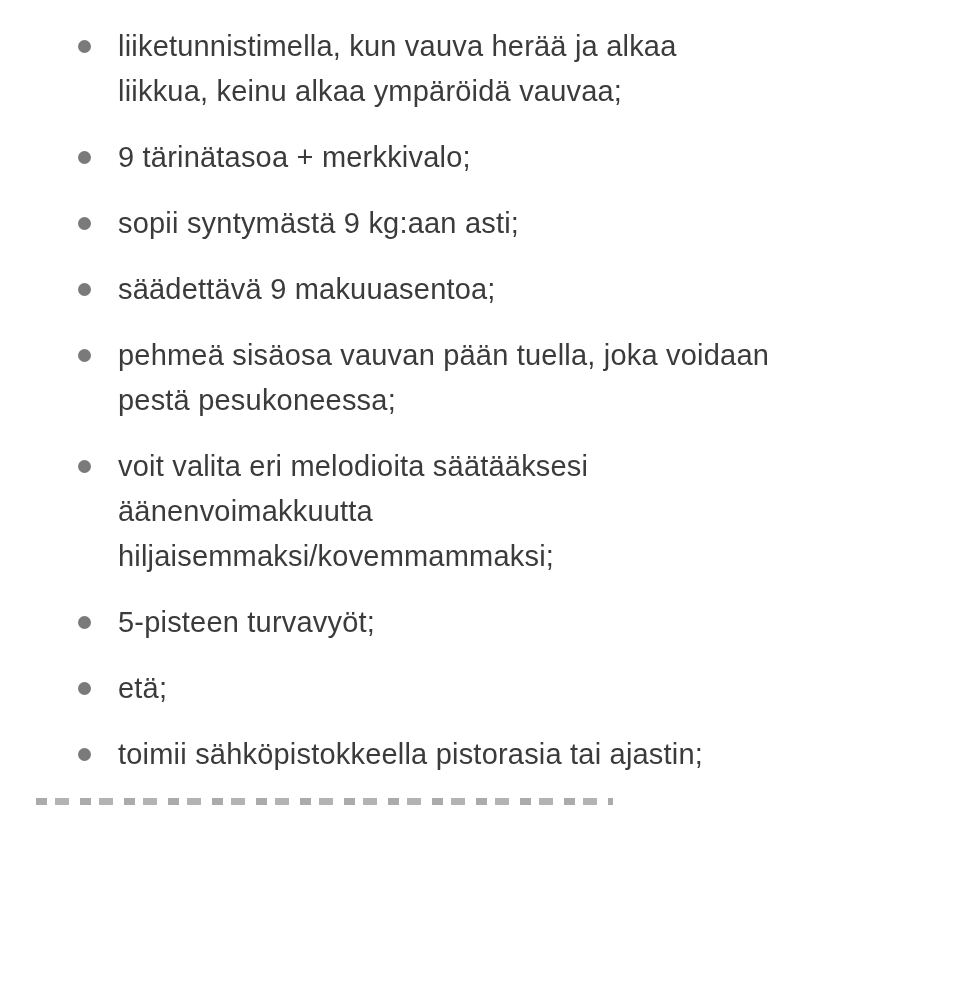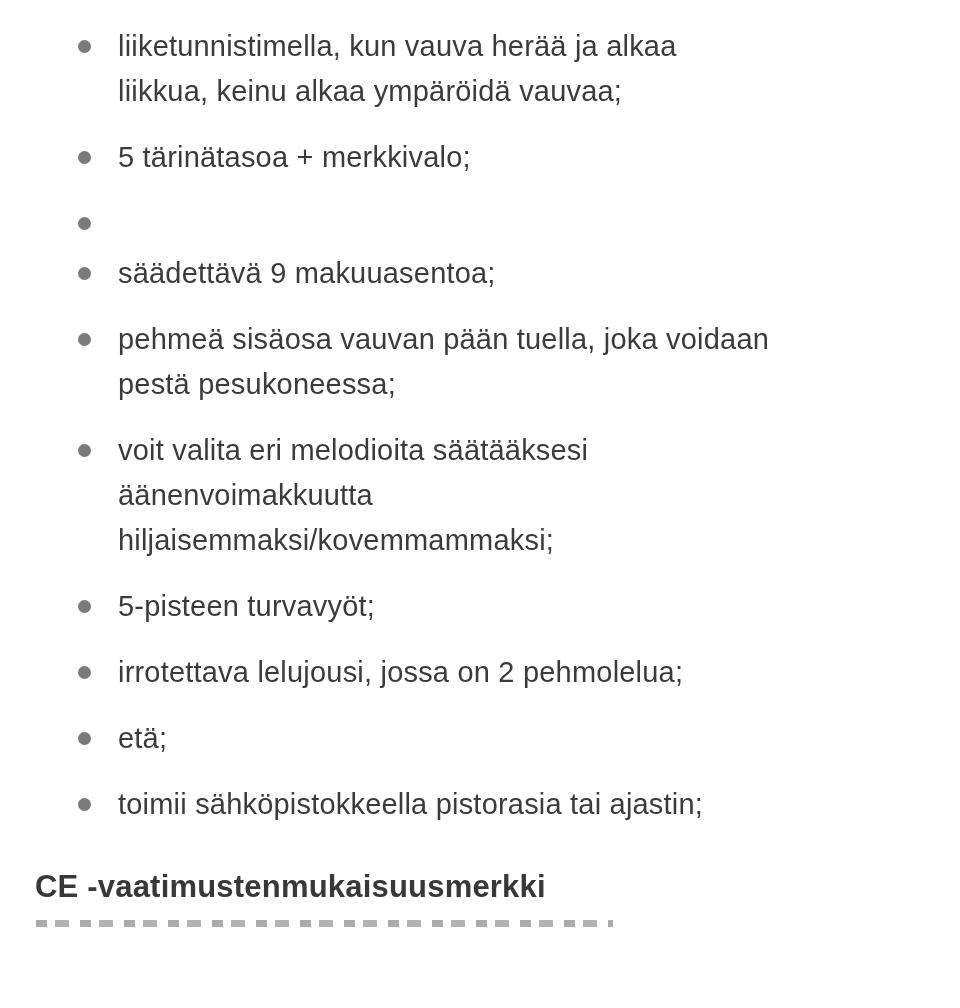--- a/index.html
+++ b/index.html
@@ -74,24 +74,25 @@
 <div class="page">
 
   <ul class="feature-list">
     <li>
       <span class="bullet-dot"></span>
       <span class="li-text">liiketunnistimella, kun vauva herää ja alkaa
 liikkua, keinu alkaa ympäröidä vauvaa;</span>
     </li>
     <li>
       <span class="bullet-dot"></span>
-      <span class="li-text">5 tärinätasoa + merkkivalo;</span>
+      <span class="li-text">9 tärinätasoa + merkkivalo;</span>
     </li>
     <li>
       <span class="bullet-dot"></span>
+      <span class="li-text">sopii syntymästä 9 kg:aan asti;</span>
     </li>
     <li>
       <span class="bullet-dot"></span>
       <span class="li-text">säädettävä 9 makuuasentoa;</span>
     </li>
     <li>
       <span class="bullet-dot"></span>
       <span class="li-text">pehmeä sisäosa vauvan pään tuella, joka voidaan
 pestä pesukoneessa;</span>
     </li>
@@ -100,29 +101,24 @@
       <span class="li-text">voit valita eri melodioita säätääksesi
 äänenvoimakkuutta
 hiljaisemmaksi/kovemmammaksi;</span>
     </li>
     <li>
       <span class="bullet-dot"></span>
       <span class="li-text">5-pisteen turvavyöt;</span>
     </li>
     <li>
       <span class="bullet-dot"></span>
-      <span class="li-text">irrotettava lelujousi, jossa on 2 pehmolelua;</span>
-    </li>
-    <li>
-      <span class="bullet-dot"></span>
       <span class="li-text">etä;</span>
     </li>
     <li>
       <span class="bullet-dot"></span>
       <span class="li-text">toimii sähköpistokkeella pistorasia tai ajastin;</span>
     </li>
   </ul>
 
-  <h2 class="footer-heading">CE -vaatimustenmukaisuusmerkki</h2>
 
   <div class="clipped-next-line"></div>
 
 </div>
 
 </body></html>

